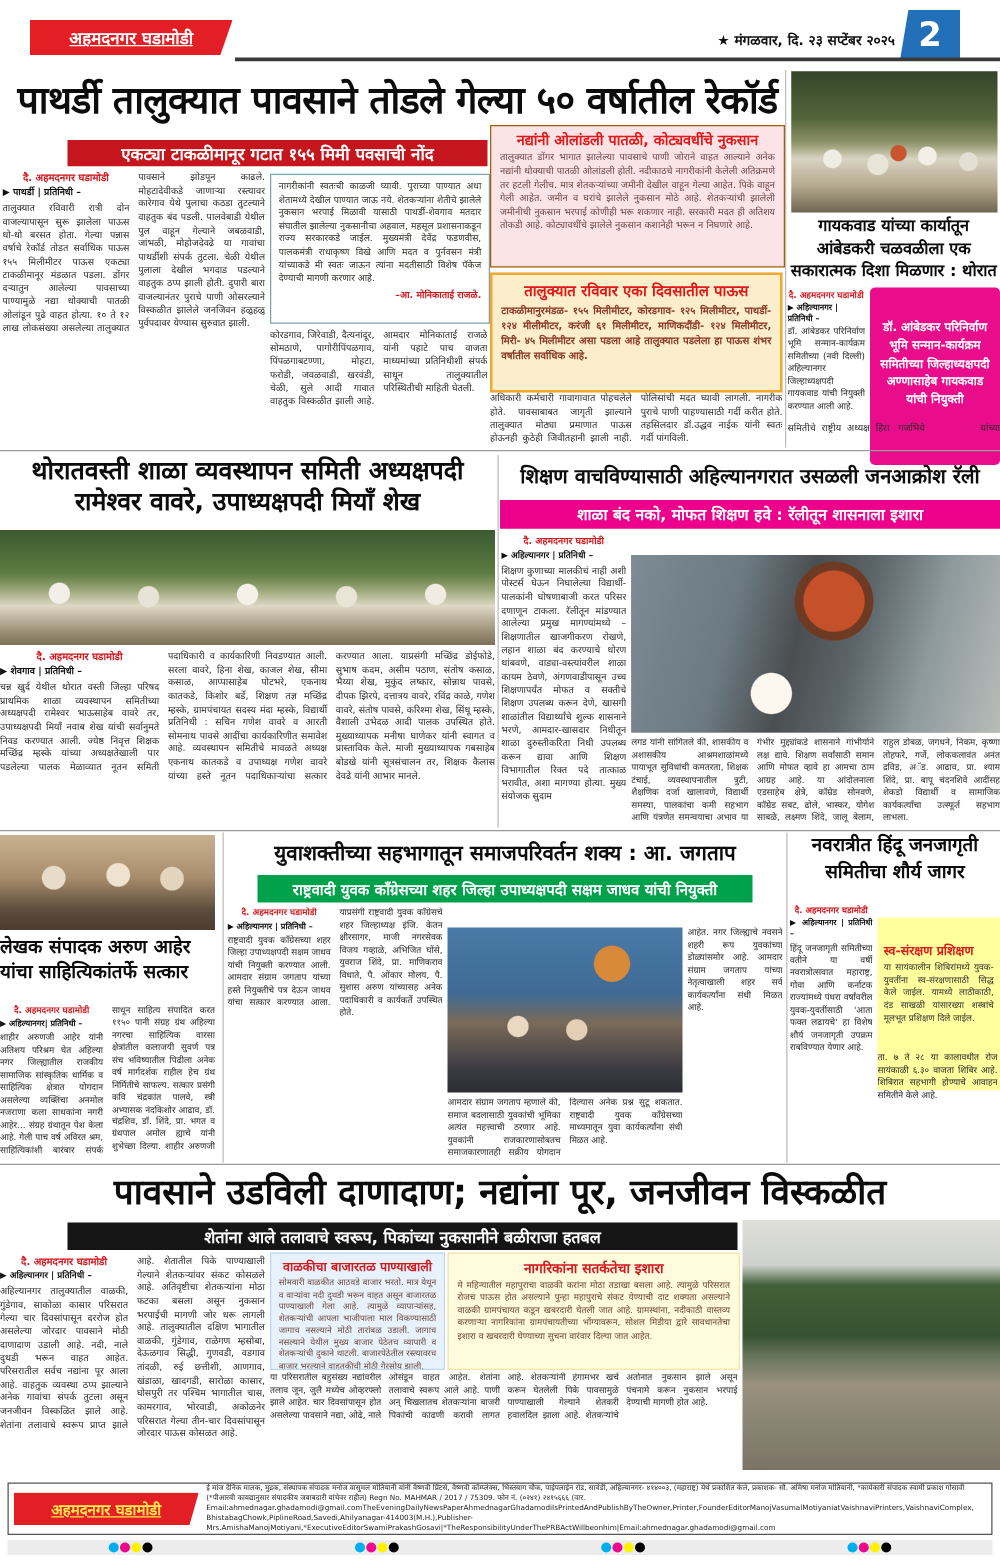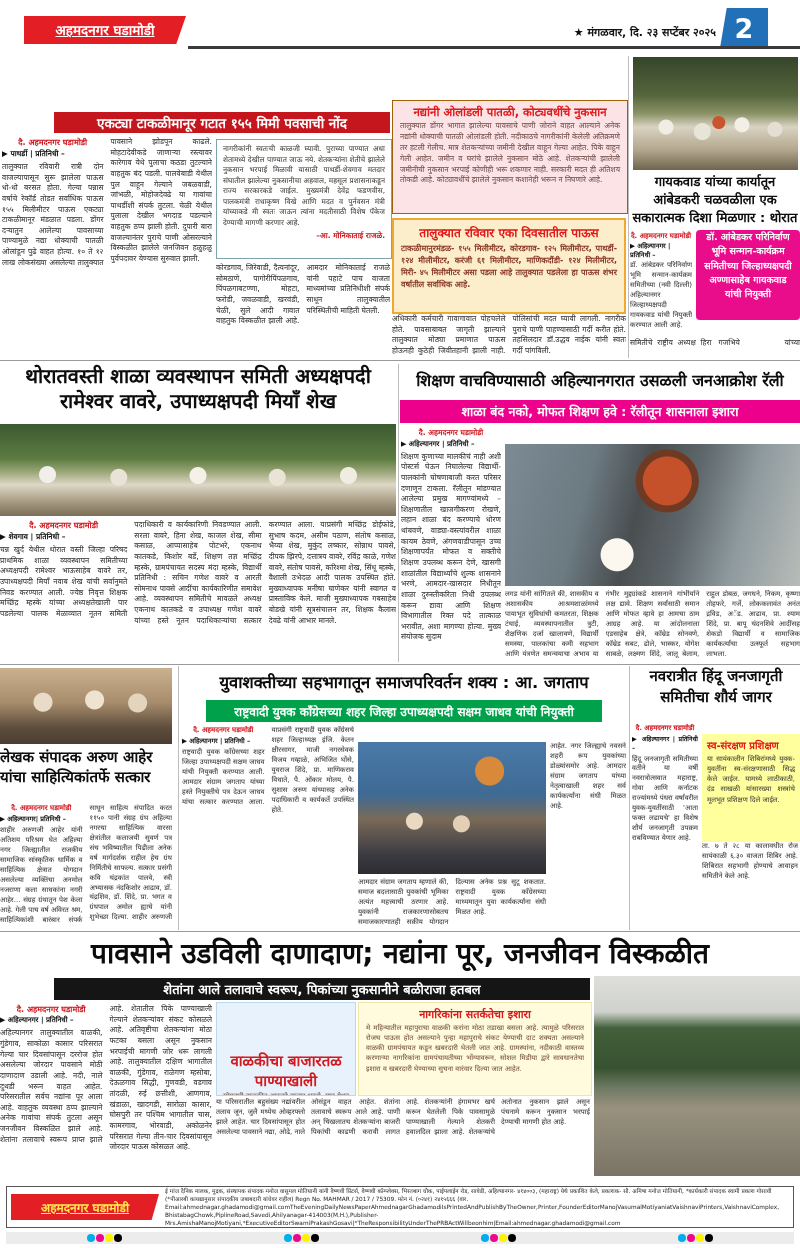--- a/index.html
+++ b/index.html
@@ -33,26 +33,26 @@
   .pink-box{background:#fbe3e6;border:1px solid #a16207;padding:3px 7px;overflow:hidden;}
   .pink-box .bh{color:#e01a1a;font-weight:bold;font-size:11.5px;text-align:center;margin-bottom:2px;}
   .pink-box .bt{font-size:7.5px;line-height:1.45;text-align:justify;color:#6b4743;}
   .rain-box{background:#fdeecb;border:2px solid #f0a830;padding:2px 7px;overflow:hidden;}
   .rain-box .bh{color:#e01a1a;font-weight:bold;font-size:12px;text-align:center;margin:2px 0;}
   .rain-box .bt{font-size:8px;font-weight:bold;line-height:1.5;text-align:justify;color:#8a3a28;}
   .quote-box{border:1px solid #7fa3ad;padding:4px 6px;font-size:7.3px;line-height:1.45;
              text-align:justify;color:#33302a;overflow:hidden;}
   .quote-sign{display:block;text-align:right;color:#d01920;font-weight:bold;font-size:7.5px;margin-top:2px;}
   .mag-box{background:#e90c8b;border-radius:4px;color:#fff;font-weight:bold;font-size:9.5px;
-           text-align:center;padding:0 4px;line-height:1.5;overflow:hidden;}
-  .yellow-box{background:#ffff9e;padding:4px 5px;overflow:hidden;}
+           text-align:center;padding:26px 4px;line-height:1.5;overflow:hidden;}
+  .yellow-box{background:#ffff9e;padding:19px 5px;overflow:hidden;}
   .yellow-box .bh{color:#e01a1a;font-weight:bold;font-size:10px;margin-bottom:2px;}
   .yellow-box .bt{font-size:7px;line-height:1.45;text-align:justify;color:#333;}
   .blue-box{background:#e7f2fc;border:1px solid #bcd8ee;padding:3px 6px;overflow:hidden;}
-  .blue-box .bh{color:#d21a1f;font-weight:bold;font-size:15px;text-align:center;margin-bottom:2px;margin-top:44px;}
+  .blue-box .bh{color:#d21a1f;font-weight:bold;font-size:10px;text-align:center;margin-bottom:2px;}
   .blue-box .bt{font-size:6.8px;line-height:1.4;text-align:justify;color:#6d4638;}
   .cream-box{background:#fffbdc;border:1px solid #efe6a8;padding:3px 7px;overflow:hidden;}
   .cream-box .bh{color:#d21a1f;font-weight:bold;font-size:11px;text-align:center;margin-bottom:2px;}
   .cream-box .bt{font-size:7px;line-height:1.45;text-align:justify;color:#6d4638;}
   
   .photo{overflow:hidden;}
   .ph-lead{background:
     radial-gradient(circle at 20% 62%,#f0ede4 0 7px,rgba(0,0,0,0) 8px),
     radial-gradient(circle at 42% 66%,#e9e4d8 0 8px,rgba(0,0,0,0) 9px),
     radial-gradient(circle at 66% 60%,#f3efe7 0 7px,rgba(0,0,0,0) 8px),
@@ -98,20 +98,21 @@
 </head>
 <body>
 
 <div id="page">
 
   <div class="abs badge" style="left:24px;top:16px;width:162px;height:28px;">अहमदनगर घडामोडी</div>
   <div class="abs datetext" style="left:500px;top:24px;width:216px;">★ मंगळवार, दि. २३ सप्टेंबर २०२५</div>
   <div class="abs pagebox" style="left:720px;top:8px;width:48px;height:40px;">2</div>
   <div class="abs" style="left:188px;top:46px;width:612px;height:3px;background:#3a3a3a;"></div>
 
+  <div class="abs story-hl" style="left:4px;top:54px;width:628px;height:54px;font-size:30px;line-height:54px;white-space:nowrap;letter-spacing:-0.5px;">पाथर्डी तालुक्यात पावसाने तोडले गेल्या ५० वर्षातील रेकॉर्ड</div>
   <div class="abs photo ph-lead" style="left:633px;top:57px;width:165px;height:113px;"></div>
   <div class="abs red-bar" style="left:54px;top:112px;width:336px;height:21px;">एकट्या टाकळीमानूर गटात १५५ मिमी पवसाची नोंद</div>
 
   <div class="abs body-txt cols2" style="left:2px;top:137px;width:210px;height:221px;">
     <div class="dateline">दै. अहमदनगर घडामोडी</div>
     <div class="byline">▶ पाथर्डी | प्रतिनिधी –</div>
     <span>तालुक्यात रविवारी रात्री दोन वाजल्यापासून सुरू झालेला पाऊस धो-धो बरसत होता. गेल्या पन्नास वर्षाचे रेकॉर्ड तोडत सर्वाधिक पाऊस १५५ मिलीमीटर पाऊस एकट्या टाकळीमानूर मंडळात पडला. डोंगर दऱ्यातुन आलेल्या पावसाच्या पाण्यामुळे नद्या धोक्याची पातळी ओलांडून पुढे वाहत होत्या. १० ते १२ लाख लोकसंख्या असलेल्या तालुक्यात पावसाने झोडपून काढले. मोहटादेवीकडे जाणाऱ्या रस्त्यावर कारेगाव येथे पुलाचा कठडा तुटल्याने वाहतुक बंद पडली. पालवेबाडी येथील पुल वाहून गेल्याने जबळवाडी, जांभळी, मोहोजदेवढे या गावांचा पाथर्डीशी संपर्क तुटला. चेळी येथील पुलाला देखील भगदाड पडल्याने वाहतुक ठप्प झाली होती. दुपारी बारा वाजल्यानंतर पुराचे पाणी ओसरल्याने विस्कळीत झालेले जनजिवन हळुहळु पुर्वपदावर येण्यास सुरुवात झाली.</span>
   </div>
 
   <div class="abs quote-box" style="left:216px;top:139px;width:162px;height:110px;">

